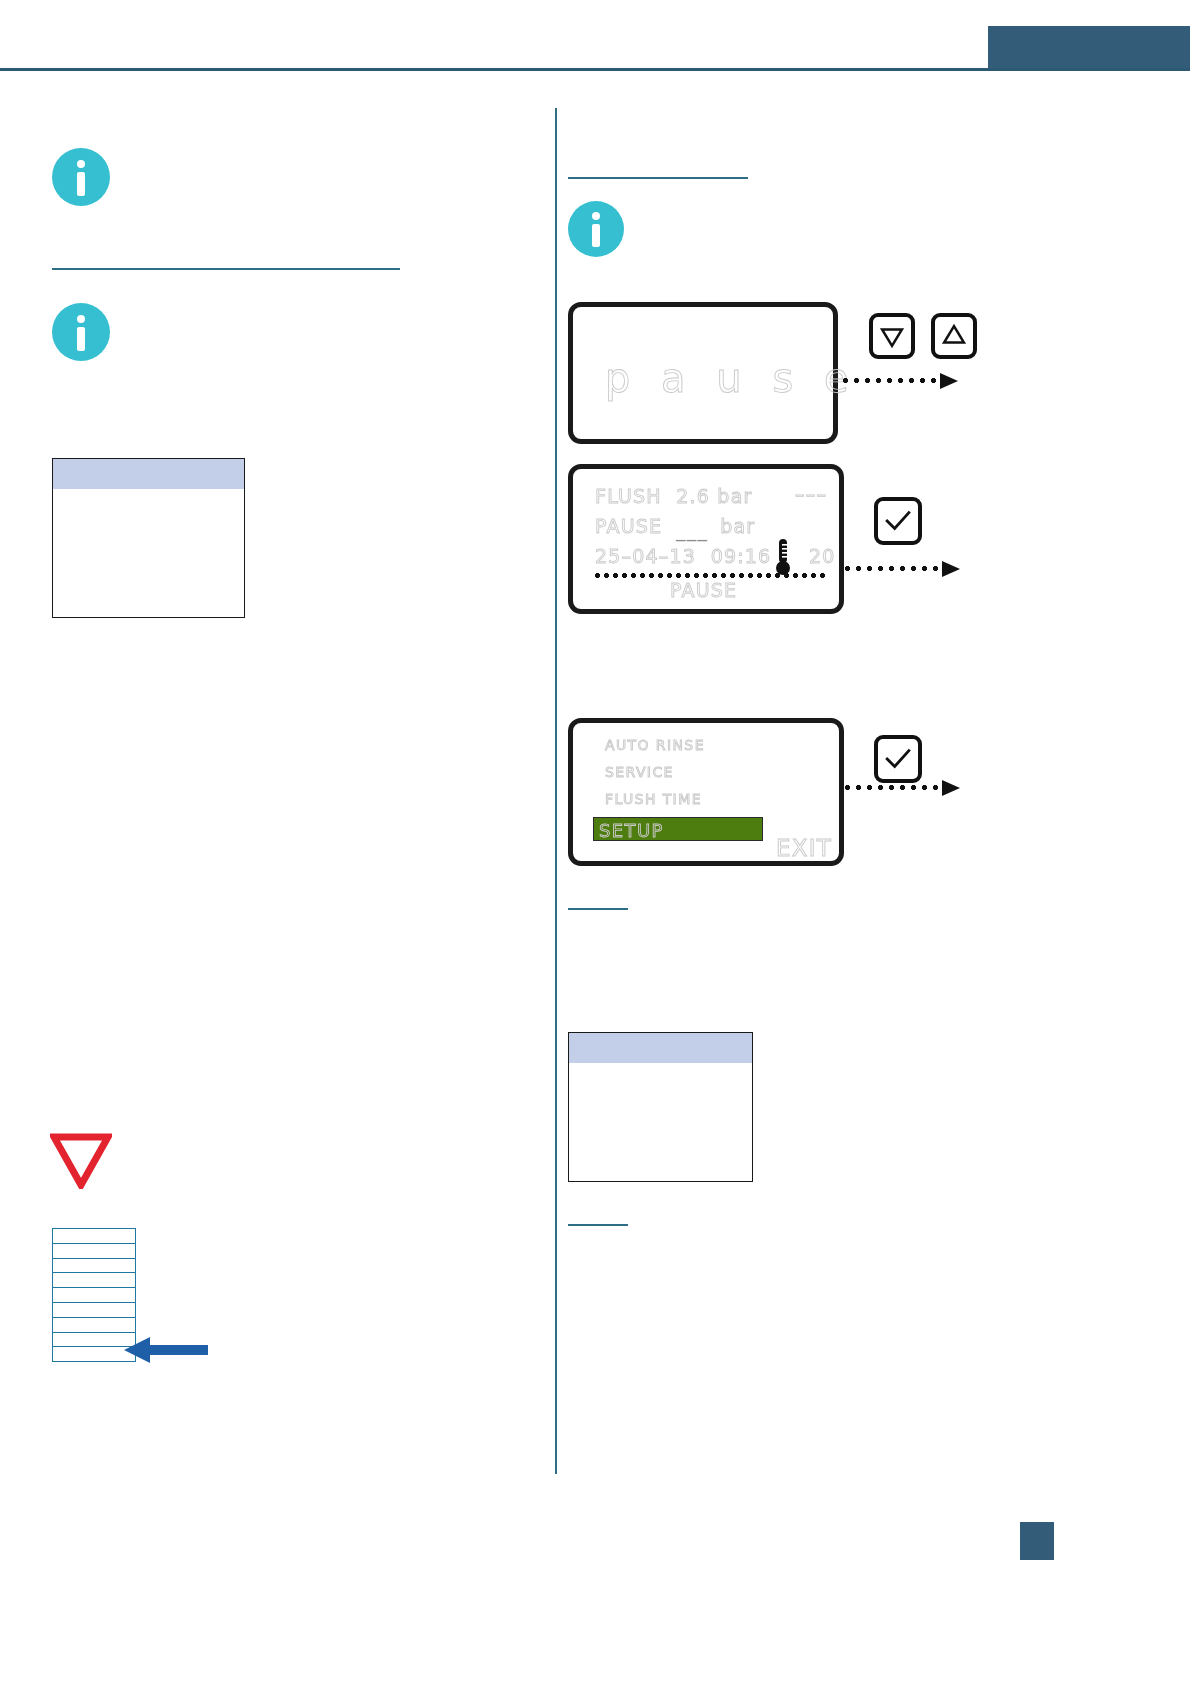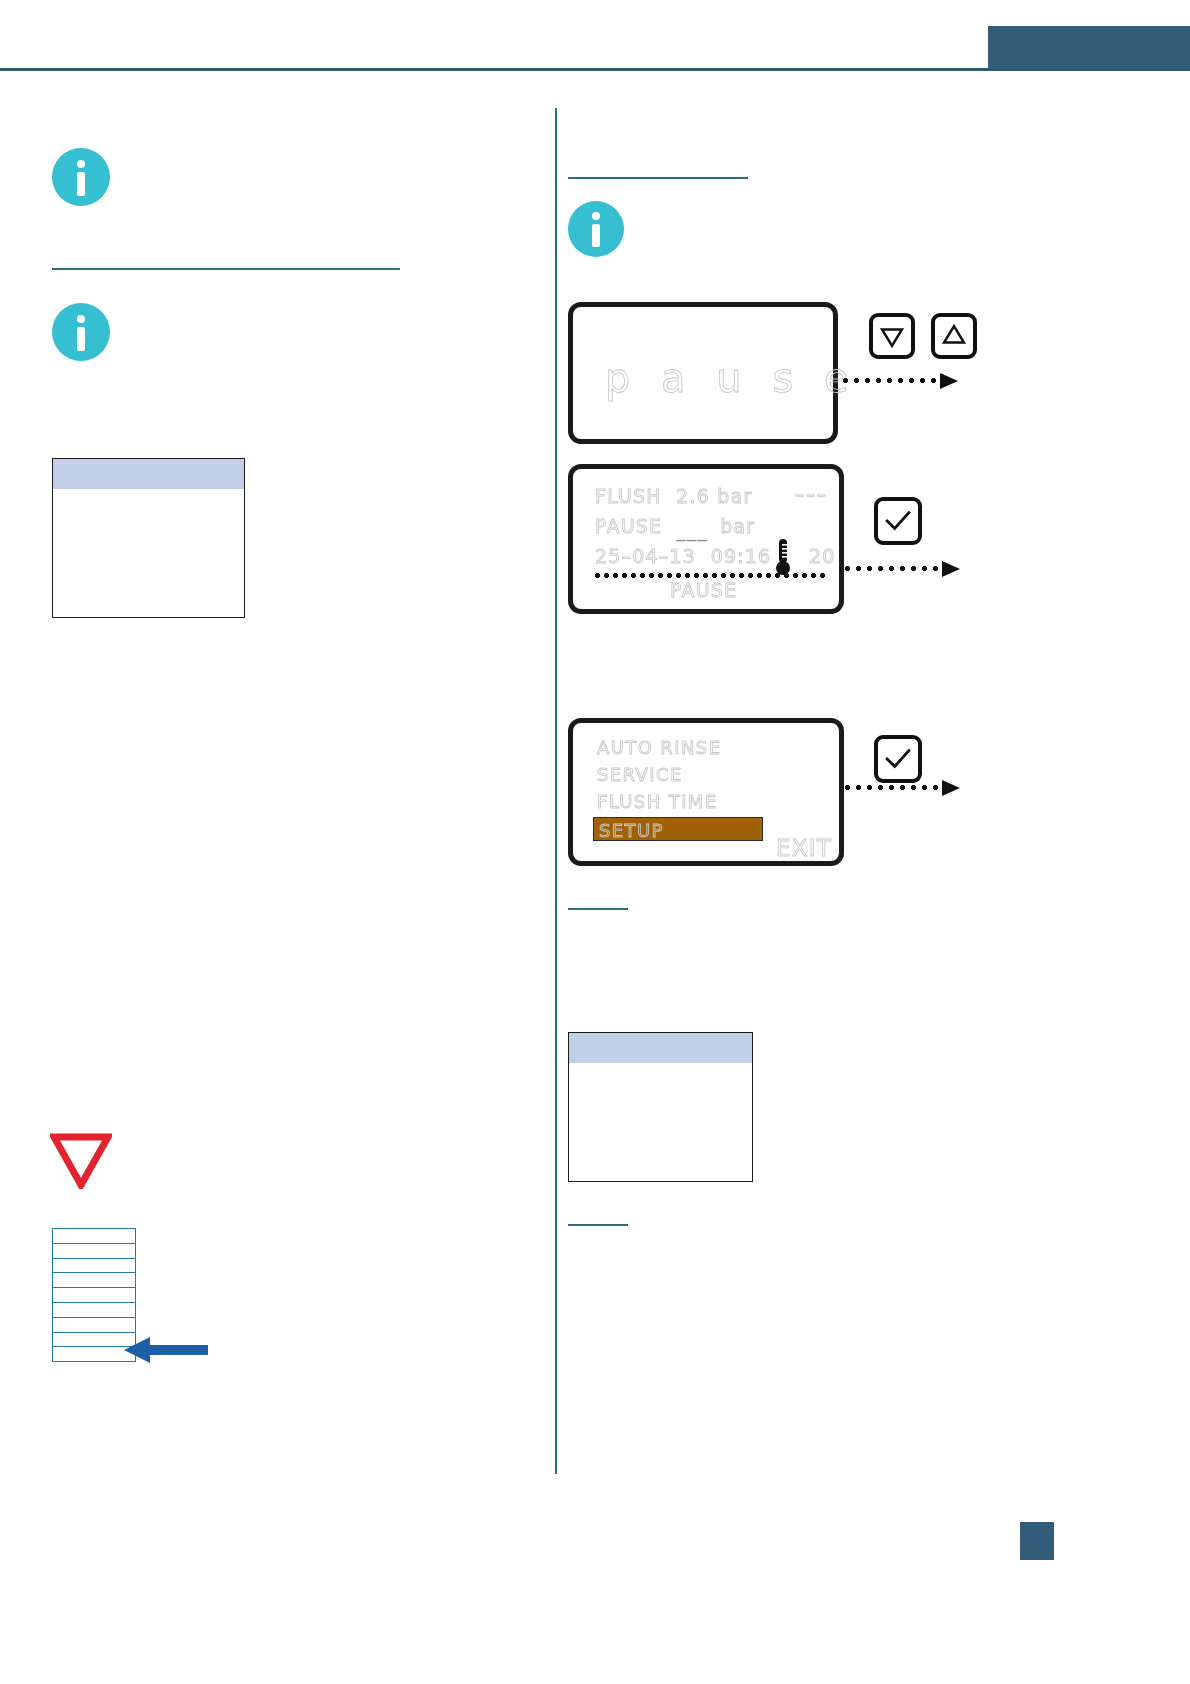--- a/index.html
+++ b/index.html
@@ -208,35 +208,35 @@
     position: absolute;
     left: 200px;
     top: 68px;
     width: 20px;
     height: 40px;
   }
 
   
   .menu-item {
     position: absolute;
-    left: 24px;
-    font-size: 18px;
+    left: 32px;
+    font-size: 14px;
     letter-spacing: 1.4px;
     text-align: center;
   }
   #mi-0 { top: 14px; }
   #mi-1 { top: 41px; }
   #mi-2 { top: 68px; }
   #mi-sel-box {
     position: absolute;
     left: 20px;
     top: 94px;
     width: 170px;
     height: 24px;
-    background: #a16207;
+    background: #4d7c0f;
     border: 1.6px solid #2b2b2b;
   }
   #mi-3 {
     position: absolute;
     left: 5px;
     top: 2px;
     font-size: 18px;
     letter-spacing: 1.4px;
   }
   #mi-exit {

